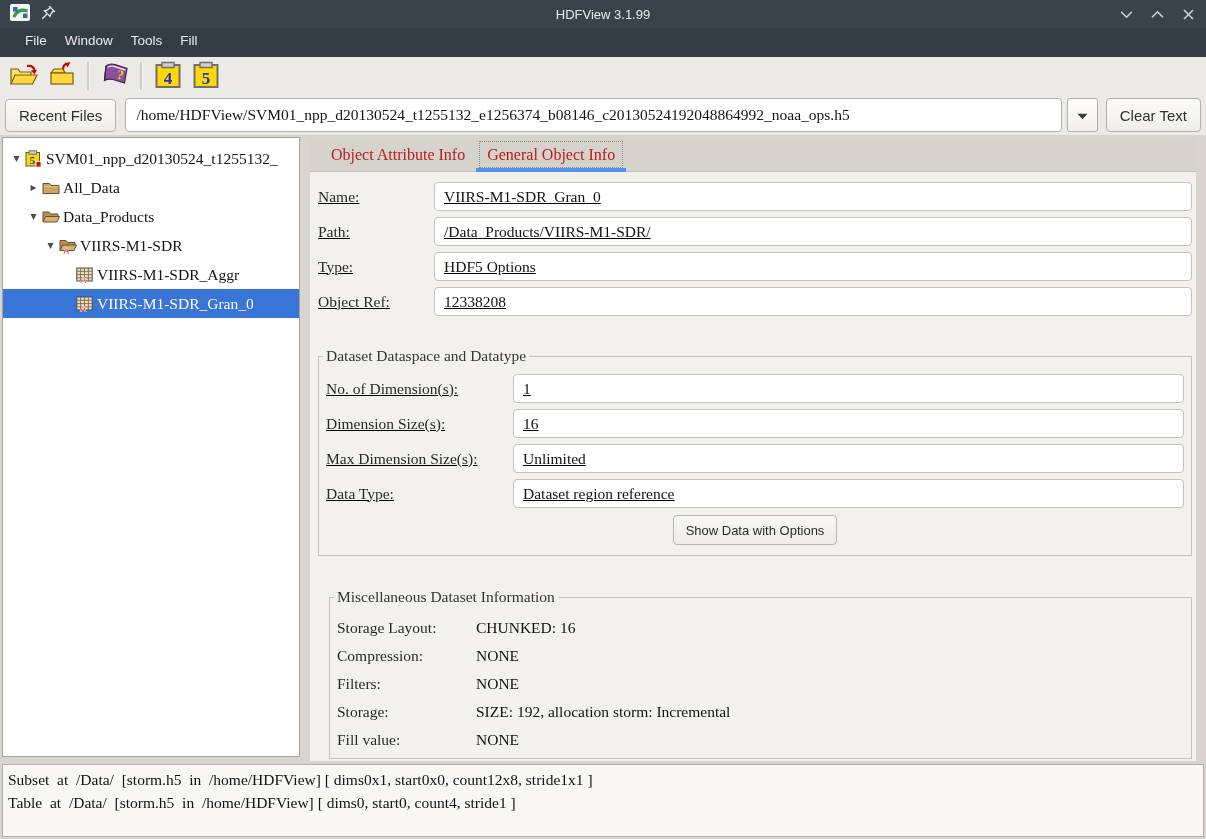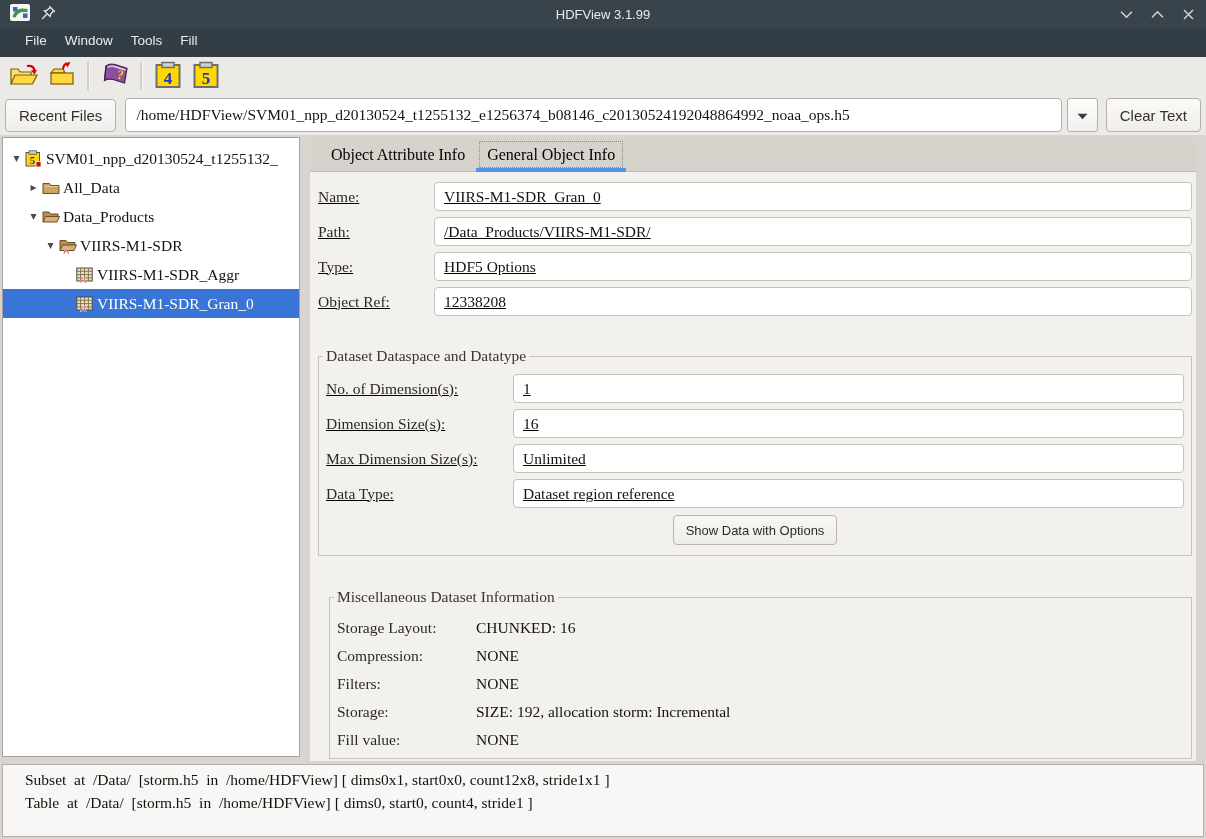--- a/index.html
+++ b/index.html
@@ -33,21 +33,21 @@
   .tree-panel { position:absolute; left:2px; top:2px; width:298px; height:620px; background:#ffffff; border:1px solid #a7a29b; overflow:hidden; padding-top:6px; }
   .tree-row { display:flex; align-items:center; height:29px; font-size:15.5px; color:#15130f; white-space:nowrap; }
   .tree-row.selected { background:#3875d6; color:#ffffff; }
   .expander { width:15px; flex:none; text-align:center; font-size:12px; color:#4a4a4a; line-height:29px; }
   .tree-row.selected .expander { color:#fff; }
   .tree-icon { width:19px; height:18px; flex:none; display:inline-flex; align-items:center; justify-content:center; margin-right:2px; }
   .tree-label { padding-left:1px; }
 
   .right-panel { position:absolute; left:310px; top:3px; width:886px; height:623px; background:#f3f1ee; }
   .tabbar { height:34px; background:#d6d2cc; border-bottom:1px solid #c2bdb6; display:flex; align-items:stretch; padding-left:10px; }
-  .tab { display:flex; align-items:center; padding:0 11px; font-size:16px; color:#000000; position:relative; }
+  .tab { display:flex; align-items:center; padding:0 11px; font-size:16px; color:#b91c1c; position:relative; }
   .tab.active { outline:1px dotted #8f8a83; outline-offset:-4px; }
   .tab.active::after { content:''; position:absolute; left:0; right:0; bottom:-1px; height:4px; background:#4f93ea; }
   .content { padding:10px 4px 0 8px; height:588px; position:relative; }
 
   .field-row { display:flex; align-items:center; margin-bottom:6px;text-decoration:underline; }
   .field-label { flex:none; font-size:15.5px; color:#2c2925; }
   #main-fields .field-label { width:116px; }
   .field-input { flex:1; height:29px; background:#fff; border:1px solid #c6c1ba; border-radius:4px; display:flex; align-items:center; padding:0 9px; font-size:15.5px; color:#14110e; white-space:nowrap; overflow:hidden; }
 
   fieldset { border:1px solid #c6c1bb; padding:9px 7px 10px 7px; }
@@ -56,21 +56,21 @@
   legend { font-size:15.5px; color:#39342e; padding:0 3px; margin-left:-3px; }
   #ds-fields .field-label { width:187px; }
   .btn-row { display:flex; justify-content:center; margin-top:7px; }
   .show-data-btn { font:13px "Liberation Sans","DejaVu Sans",sans-serif; color:#2f2c28; background:linear-gradient(#f8f7f6,#eeece9); border:1px solid #b9b4ad; border-radius:4px; padding:0 12px; height:30px; display:flex; align-items:center;text-align:right; }
 
   .misc-row { display:flex; align-items:center; height:28px; font-size:15.5px;gap:9px; }
   .misc-label { width:130px; flex:none; color:#2c2925; }
   .misc-value { color:#14110e; }
 
   
-  .log-panel { position:absolute; left:2px; top:764px; width:1202px; height:73px; background:#f8f7f5; border:1px solid #b5b0a9; padding:3px 22px; }
+  .log-panel { position:absolute; left:2px; top:764px; width:1202px; height:73px; background:#f8f7f5; border:1px solid #b5b0a9; padding:3px 5px; }
   .log-line { white-space:pre-wrap; font-size:15.5px; color:#14110e; line-height:23px; }
 </style>
 </head>
 <body>
 
 <div class="titlebar">
   <div class="title-left">
     <span id="app-logo"><svg width="20" height="17" viewBox="0 0 20 17">
           <rect width="20" height="17" rx="2" fill="#f4f6f8"></rect>
           <path d="M2.5 13 C5 5 10 3.5 17.5 5 L17.5 8.5 C11 7 7.5 9 5.5 13.5 Z" fill="#3d9a44"></path>

